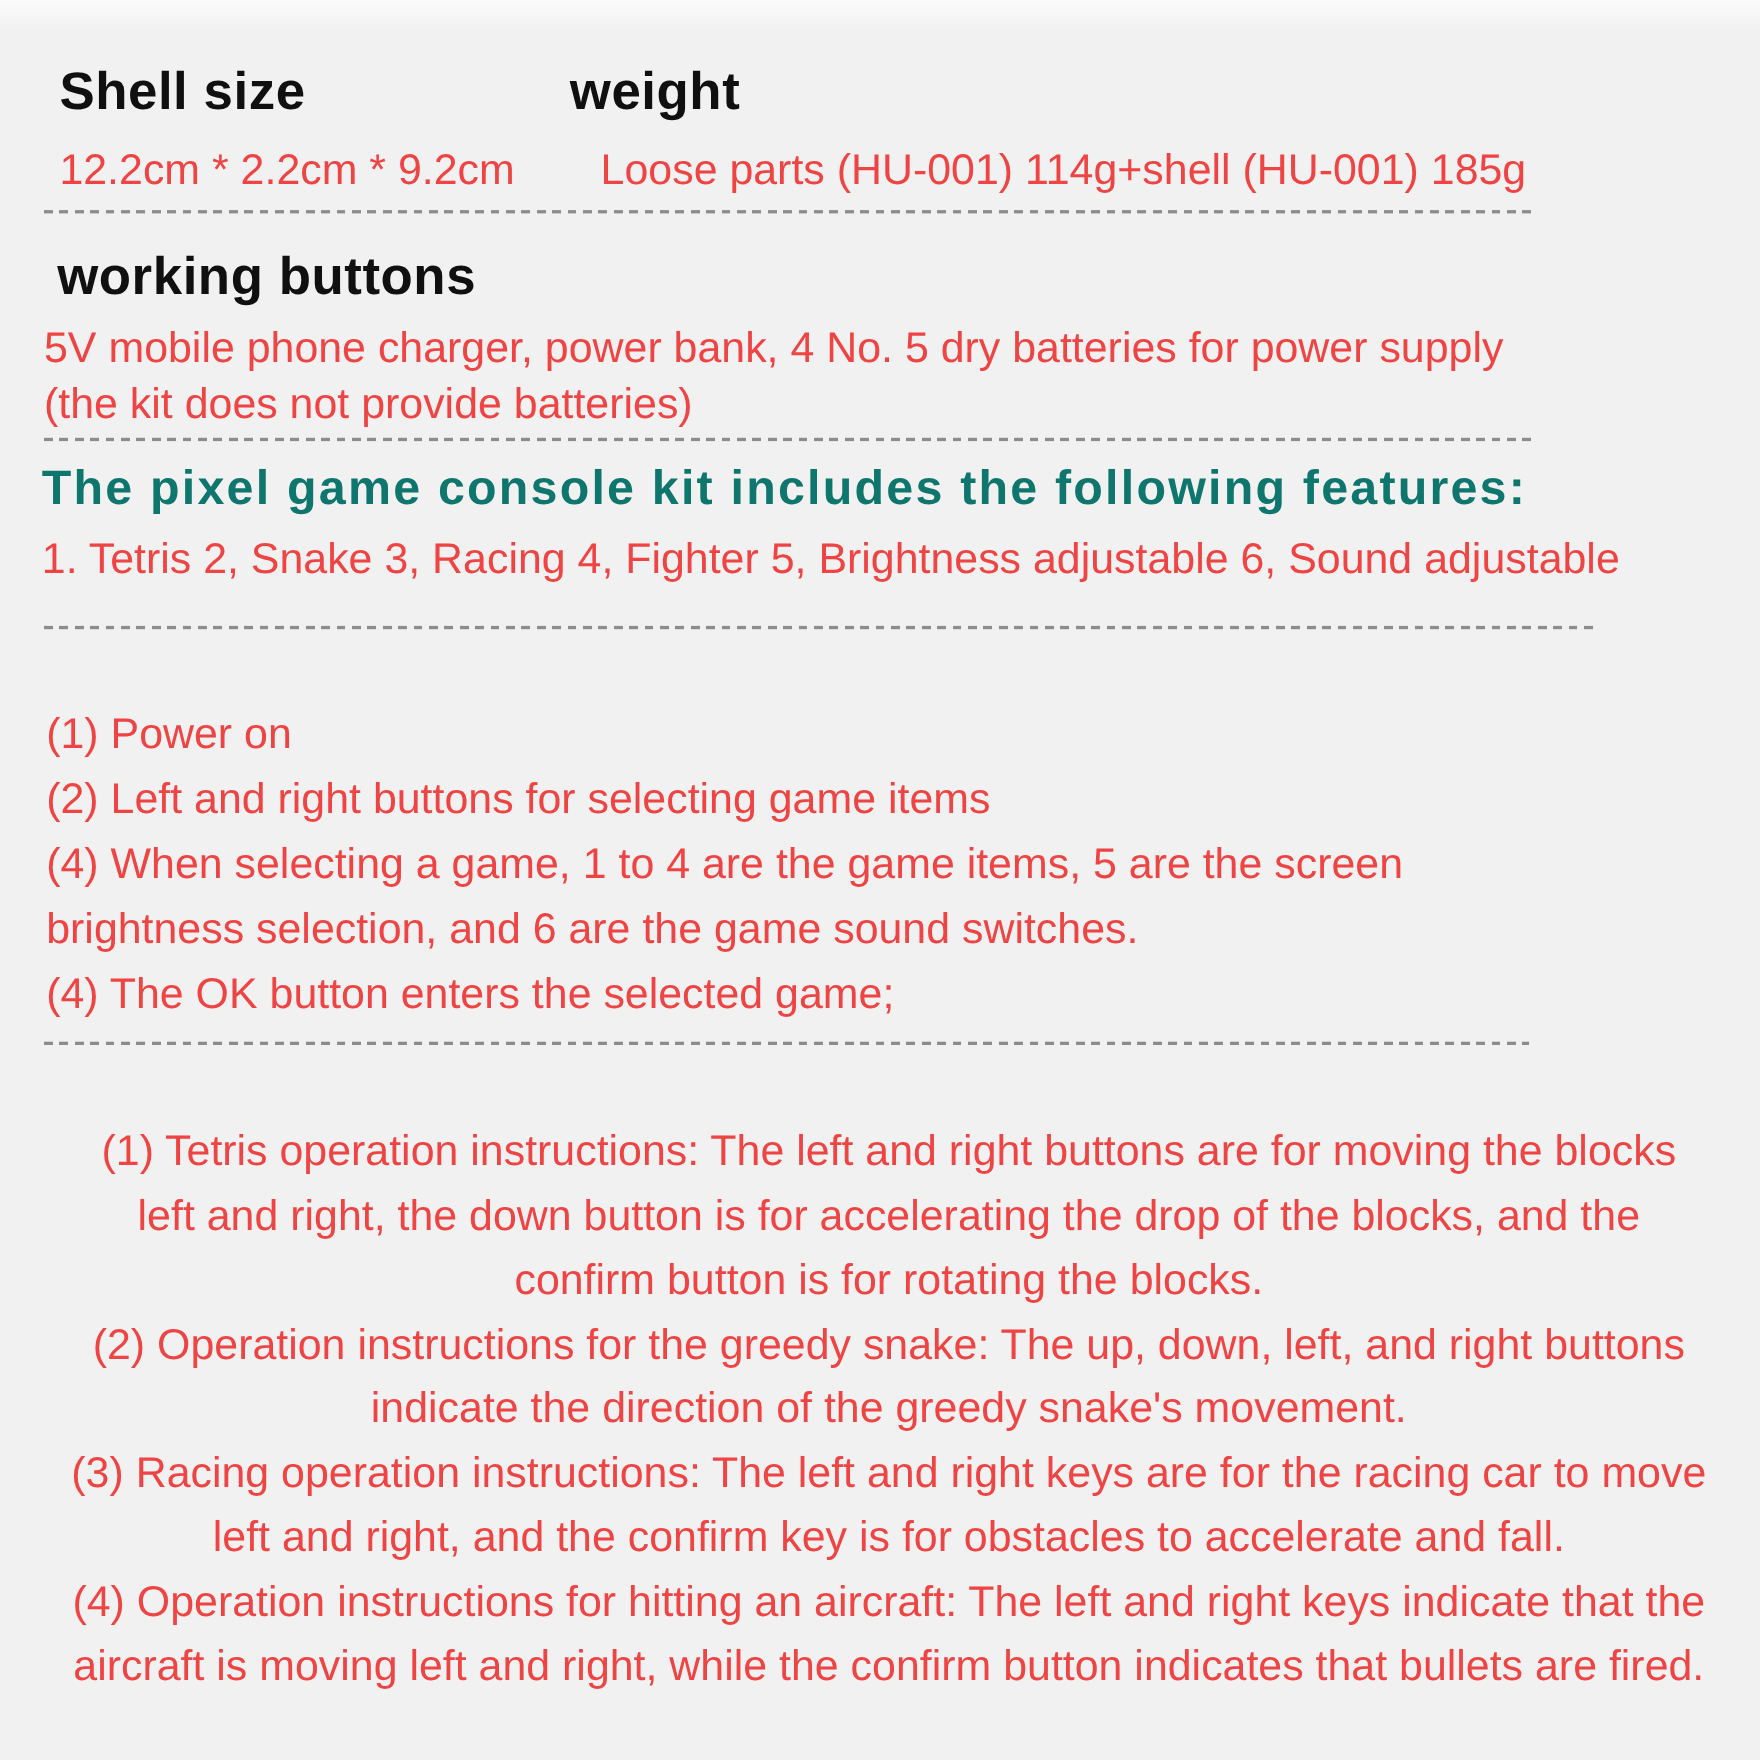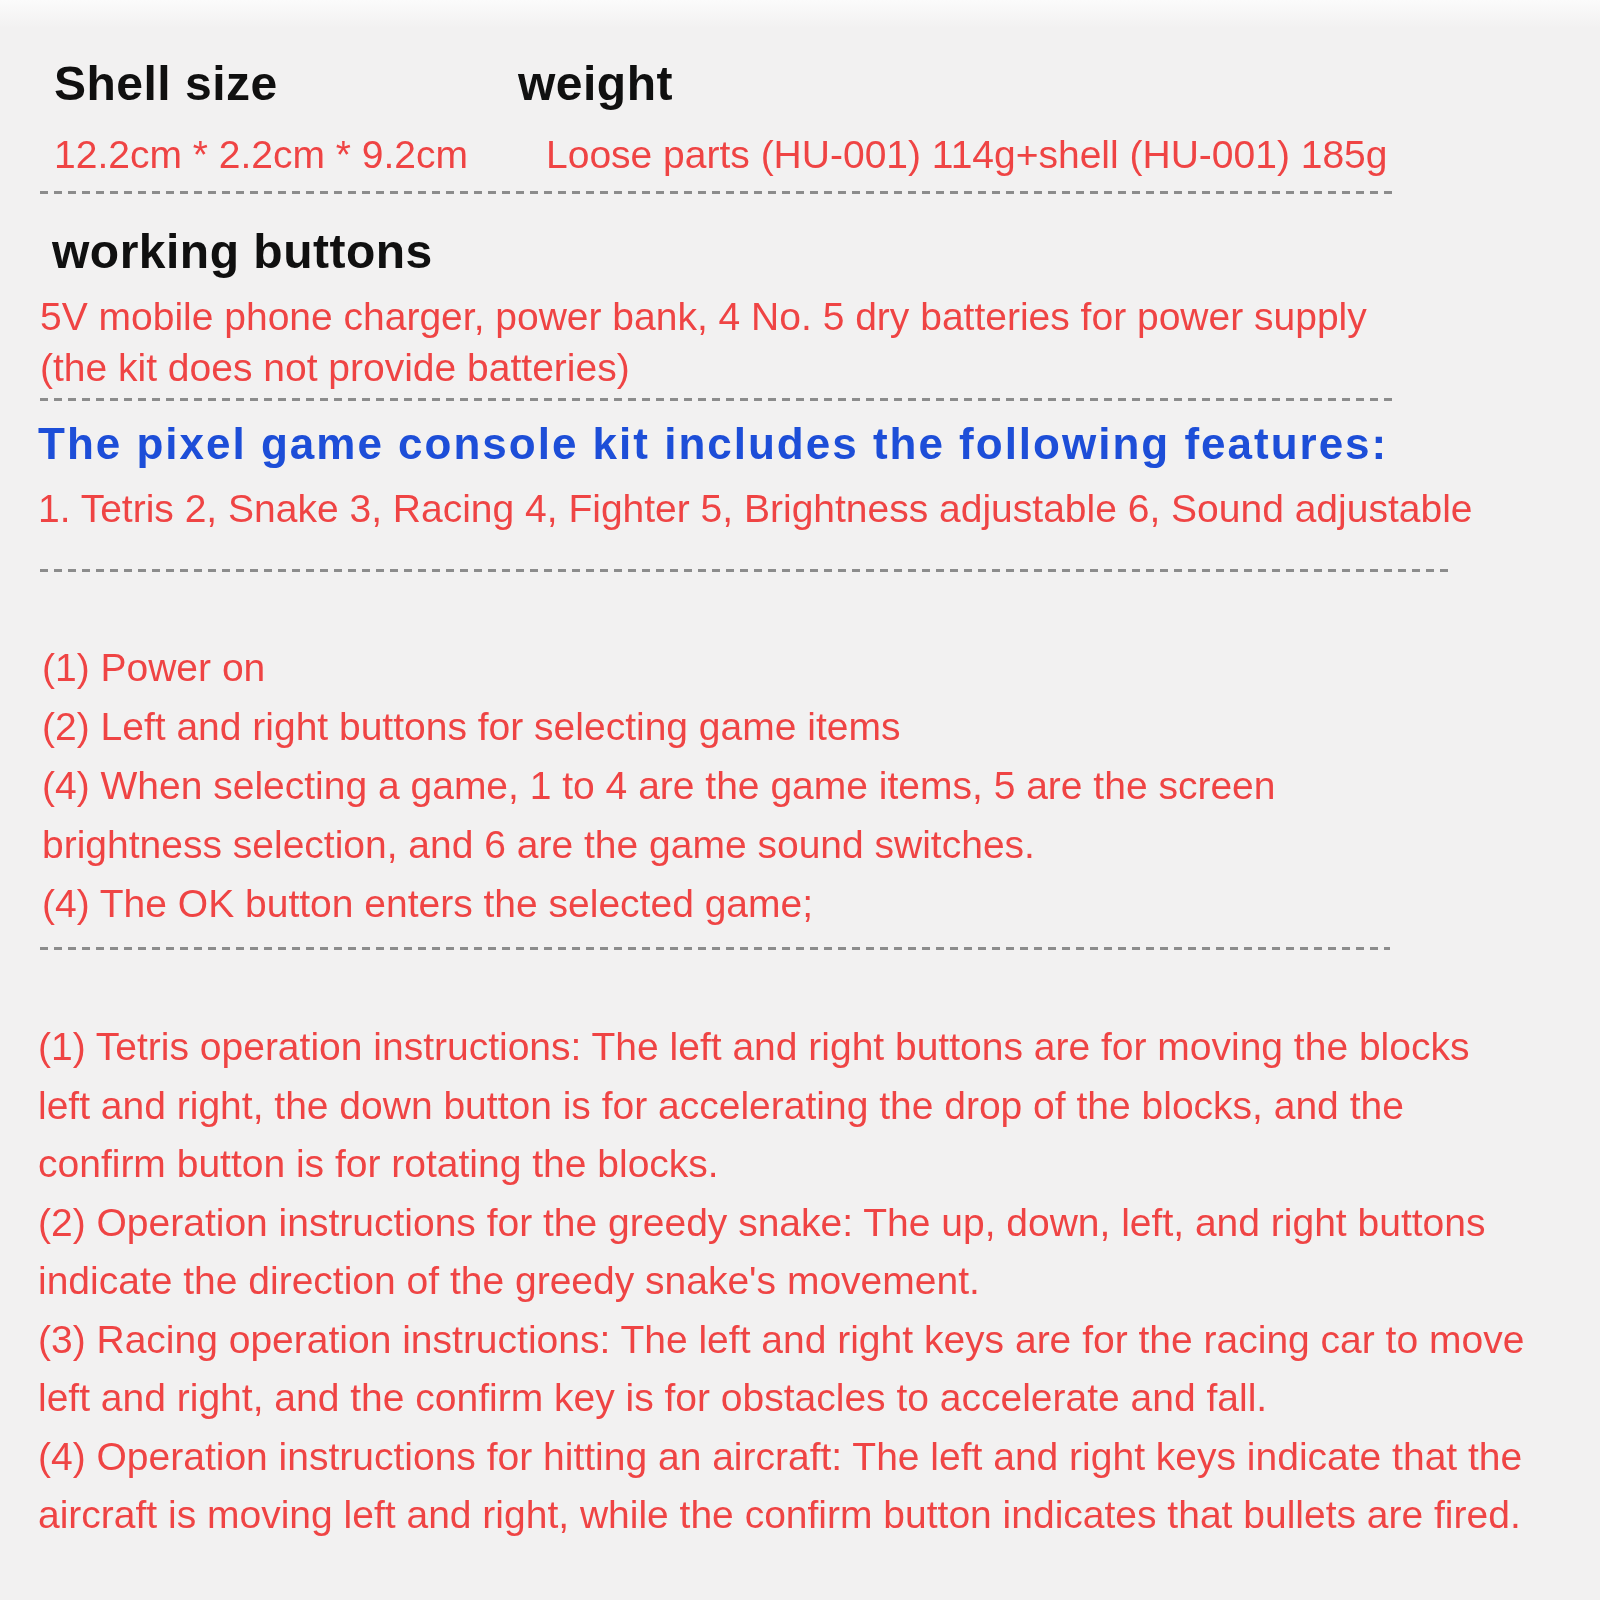--- a/index.html
+++ b/index.html
@@ -20,21 +20,21 @@
   .h1 {
     font-size: 48px;
     font-weight: 700;
     color: #101010;
     white-space: nowrap;
     letter-spacing: 0.5px;
   }
   .features-h {
     font-size: 44px;
     font-weight: 700;
-    color: #1d4ed8;
+    color: #0f766e;
     white-space: nowrap;
     letter-spacing: 2px;
   }
   .body-text {
     font-size: 39px;
     font-weight: 400;
     color: #ef4444;
     white-space: pre-line;
   }
   .nowrap { white-space: nowrap; }
@@ -71,21 +71,21 @@
   <div class="abs divider" style="left:40px; top:569px; width:1410px;"></div>
 
   <div class="abs body-text lh59" style="left:42px; top:638px; width:1520px;">(1) Power on
 (2) Left and right buttons for selecting game items
 (4) When selecting a game, 1 to 4 are the game items, 5 are the screen
 brightness selection, and 6 are the game sound switches.
 (4) The OK button enters the selected game;</div>
 
   <div class="abs divider" style="left:40px; top:947px; width:1350px;"></div>
 
-  <div class="abs body-text lh585" style="left:38px; top:1018px; width:1540px;">(1) Tetris operation instructions: The left and right buttons are for moving the blocks
+  <div class="abs body-text lh585" style="left:38px; top:1018px; width:1540px;text-align:center;">(1) Tetris operation instructions: The left and right buttons are for moving the blocks
 left and right, the down button is for accelerating the drop of the blocks, and the
 confirm button is for rotating the blocks.
 (2) Operation instructions for the greedy snake: The up, down, left, and right buttons
 indicate the direction of the greedy snake's movement.
 (3) Racing operation instructions: The left and right keys are for the racing car to move
 left and right, and the confirm key is for obstacles to accelerate and fall.
 (4) Operation instructions for hitting an aircraft: The left and right keys indicate that the
 aircraft is moving left and right, while the confirm button indicates that bullets are fired.</div>
 
 </div>

